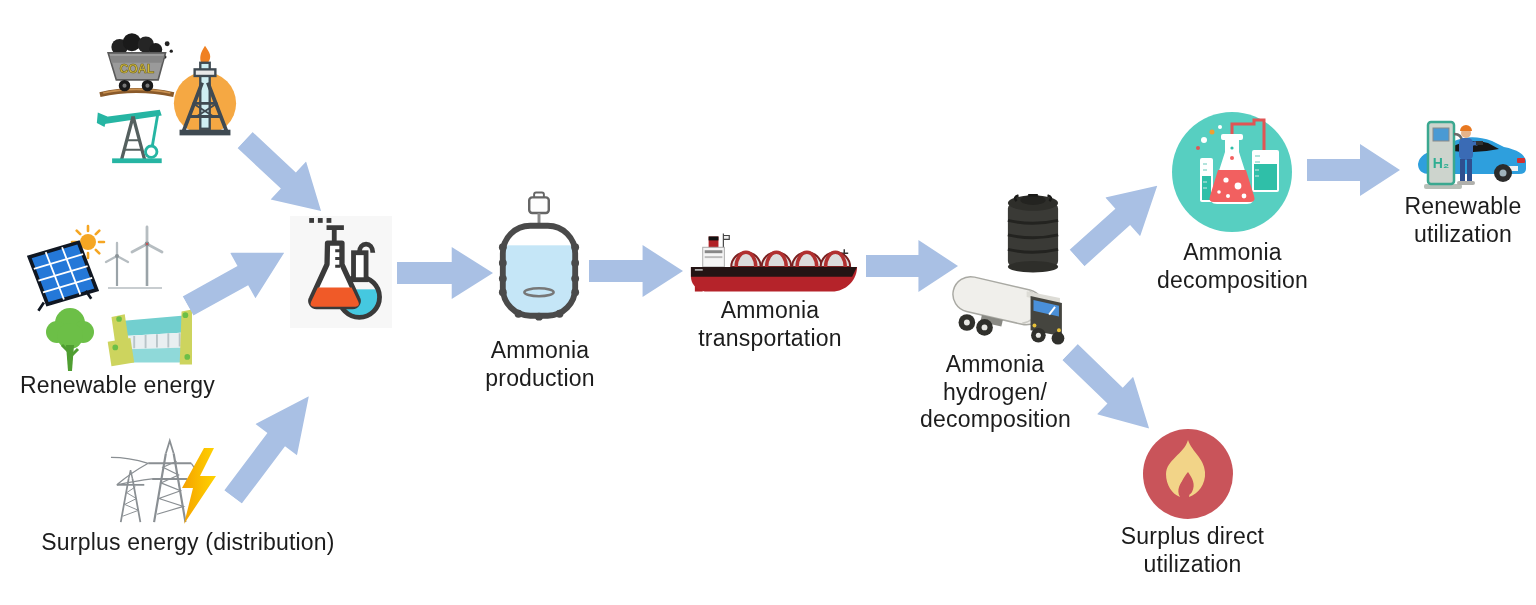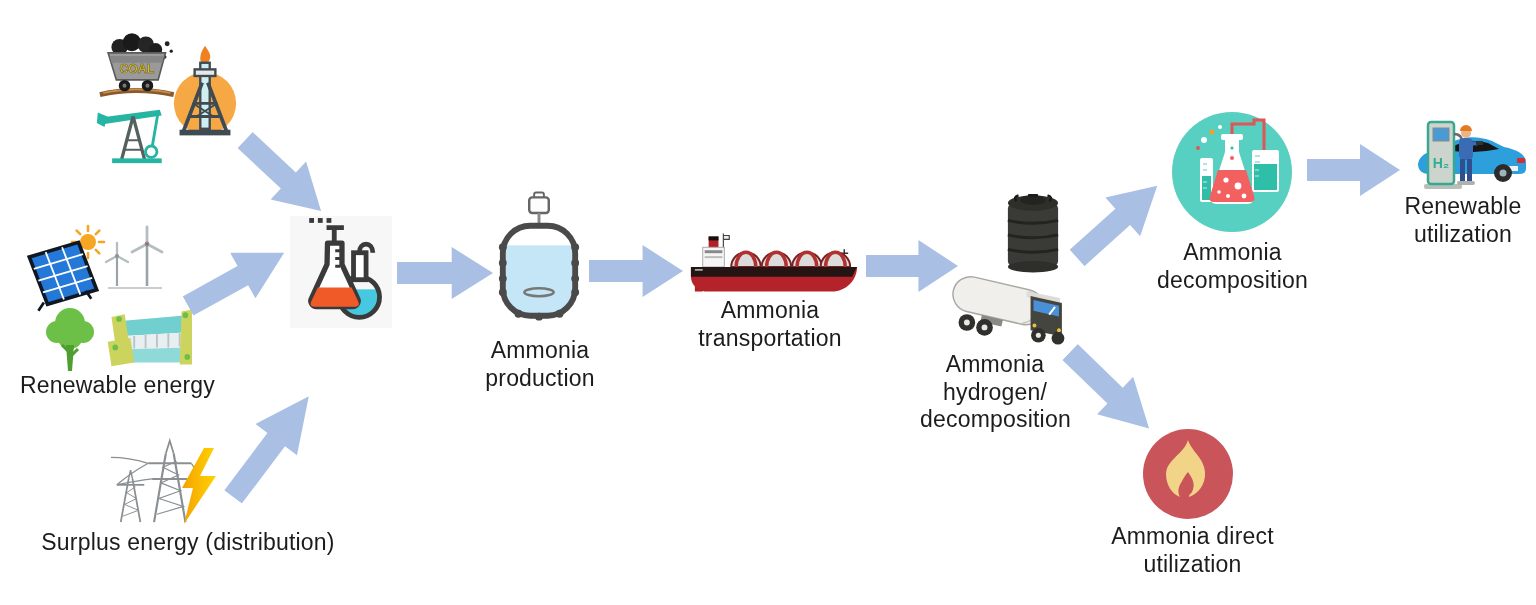--- a/index.html
+++ b/index.html
@@ -333,21 +333,21 @@
     <div>utilization</div>
   </div>
 
   <svg class="icon" style="left:1142px;top:428px" width="92" height="92" viewBox="0 0 92 92">
     <circle cx="46" cy="46" r="45" fill="#c9545a"></circle>
     <path d="M46,12 C50,24 62,30 63,44 C64,56 56,66 47,69 C49,61 48,55 43,50 C38,55 34,62 38,69 C30,66 24,57 24,46 C24,32 42,26 46,12 Z" fill="#f2d488"></path>
     <path d="M46,44 C50,50 54,56 50,64 C48,68 42,68 40,63 C37,57 41,50 46,44 Z" fill="#c9545a"></path>
   </svg>
 
   <div class="node-label" style="left:1095px;top:523px;width:195px">
-    <div>Ammonia direct</div>
+    <div>Surplus direct</div>
     <div>utilization</div>
   </div>
 
   <svg class="arrow a-fossil" viewBox="0 0 100 52" preserveAspectRatio="none">
     <polygon points="0,15 57,15 57,0 100,26 57,52 57,37 0,37" fill="currentColor"></polygon>
     </svg>
   <svg class="arrow a-renew" viewBox="0 0 100 52" preserveAspectRatio="none">
     <polygon points="0,15 57,15 57,0 100,26 57,52 57,37 0,37" fill="currentColor"></polygon>
     </svg>
   <svg class="arrow a-surplus" viewBox="0 0 100 52" preserveAspectRatio="none">

